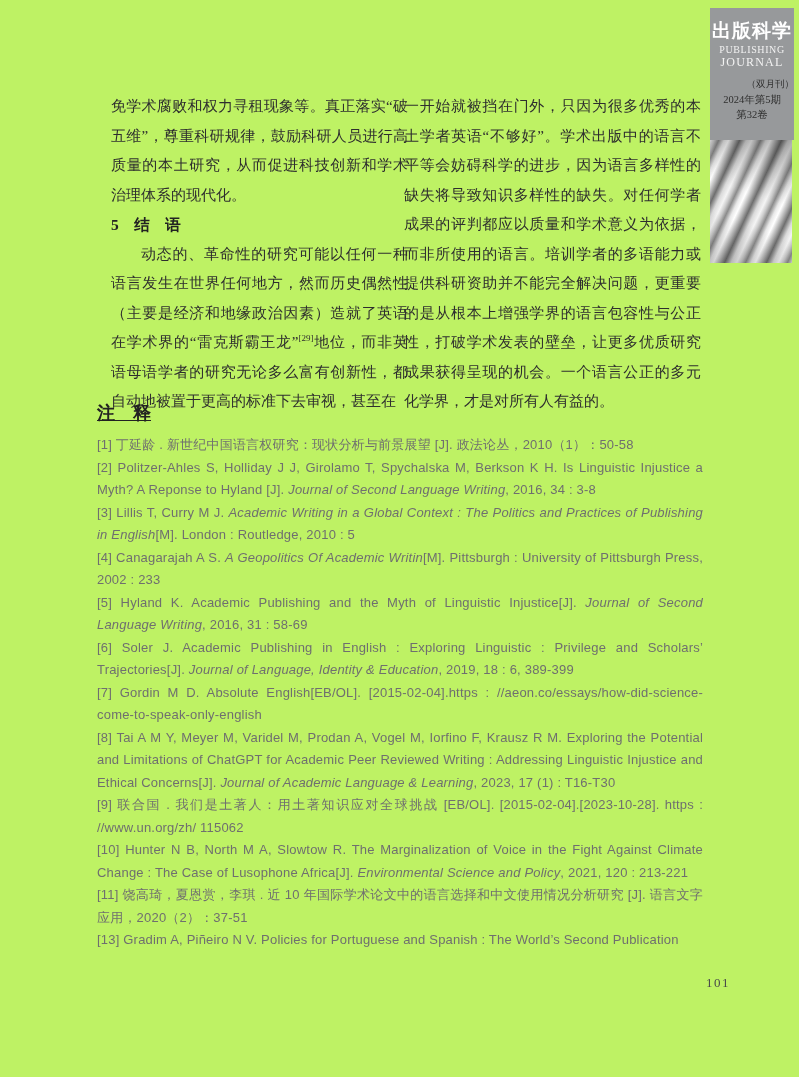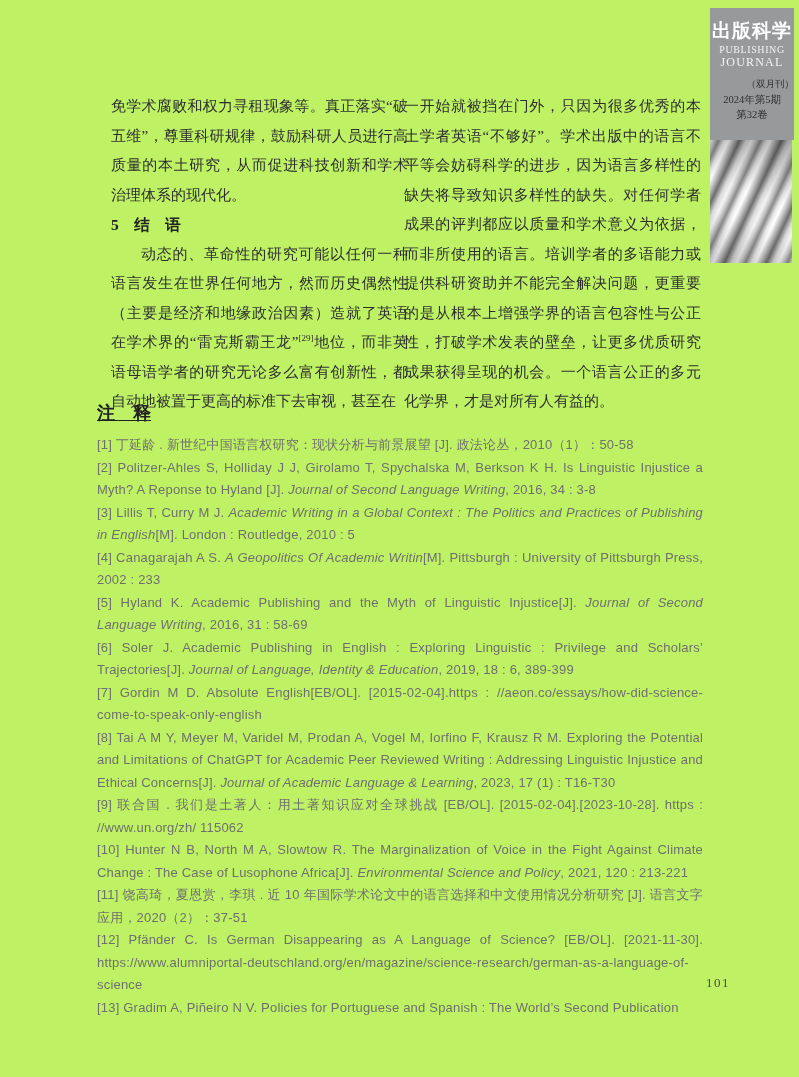--- a/index.html
+++ b/index.html
@@ -112,20 +112,19 @@
         <p class="ref"><span>[2] Politzer-Ahles S, Holliday J J, Girolamo T, Spychalska M, Berkson K H. Is Linguistic Injustice a Myth? A Reponse to Hyland [J]. </span><span class="it">Journal of Second Language Writing</span><span>, 2016,  34 : 3-8</span></p>
         <p class="ref"><span>[3] Lillis T, Curry M J. </span><span class="it">Academic Writing in a Global Context : The Politics and Practices of Publishing in English</span><span>[M]. London : Routledge, 2010 : 5</span></p>
         <p class="ref"><span>[4] Canagarajah A S. </span><span class="it">A Geopolitics Of Academic Writin</span><span>[M]. Pittsburgh : University of Pittsburgh Press, 2002 : 233</span></p>
         <p class="ref"><span>[5] Hyland K. Academic Publishing and the Myth of Linguistic Injustice[J].  </span><span class="it">Journal of Second Language Writing</span><span>, 2016,  31 : 58-69</span></p>
         <p class="ref"><span>[6] Soler J. Academic Publishing in English : Exploring Linguistic : Privilege and Scholars’ Trajectories[J]. </span><span class="it">Journal of Language, Identity &amp; Education</span><span>, 2019,  18 : 6, 389-399</span></p>
         <p class="ref"><span>[7] Gordin M D. Absolute English[EB/OL]. [2015-02-04].https : //aeon.co/essays/how-did-science-come-to-speak-only-english</span></p>
         <p class="ref"><span>[8] Tai A M Y, Meyer M, Varidel M, Prodan A, Vogel M, Iorfino F, Krausz R M. Exploring the Potential and Limitations of ChatGPT for Academic Peer Reviewed Writing : Addressing Linguistic Injustice and Ethical Concerns[J]. </span><span class="it">Journal of Academic Language &amp; Learning</span><span>, 2023, 17  (1) : T16-T30</span></p>
         <p class="ref"><span>[9] 联合国 . 我们是土著人：用土著知识应对全球挑战 [EB/OL]. [2015-02-04].[2023-10-28]. https : //www.un.org/zh/ 115062</span></p>
         <p class="ref"><span>[10] Hunter N B, North M A, Slowtow R. The Marginalization of Voice in the Fight Against Climate Change : The Case of Lusophone Africa[J]. </span><span class="it">Environmental Science and Policy</span><span>, 2021, 120 : 213-221</span></p>
         <p class="ref"><span>[11] 饶高琦，夏恩赏，李琪 . 近 10 年国际学术论文中的语言选择和中文使用情况分析研究 [J]. 语言文字应用，2020（2）：37-51</span></p>
-        <p class="ref"><span>[12] Pfänder C. Is German Disappearing as A Language of Science? [EB/OL]. [2021-11-30]. https://www.alumniportal-deutschland.org/en/magazine/science-research/german-as-a-language-of-science</span></p>
         <p class="ref"><span>[13] Gradim A, Piñeiro N V. Policies for Portuguese and Spanish : The World’s Second Publication</span></p>
       </div>
   </div>
 
   <div class="pageno">101</div>
 
 </div>
 
 </body></html>

